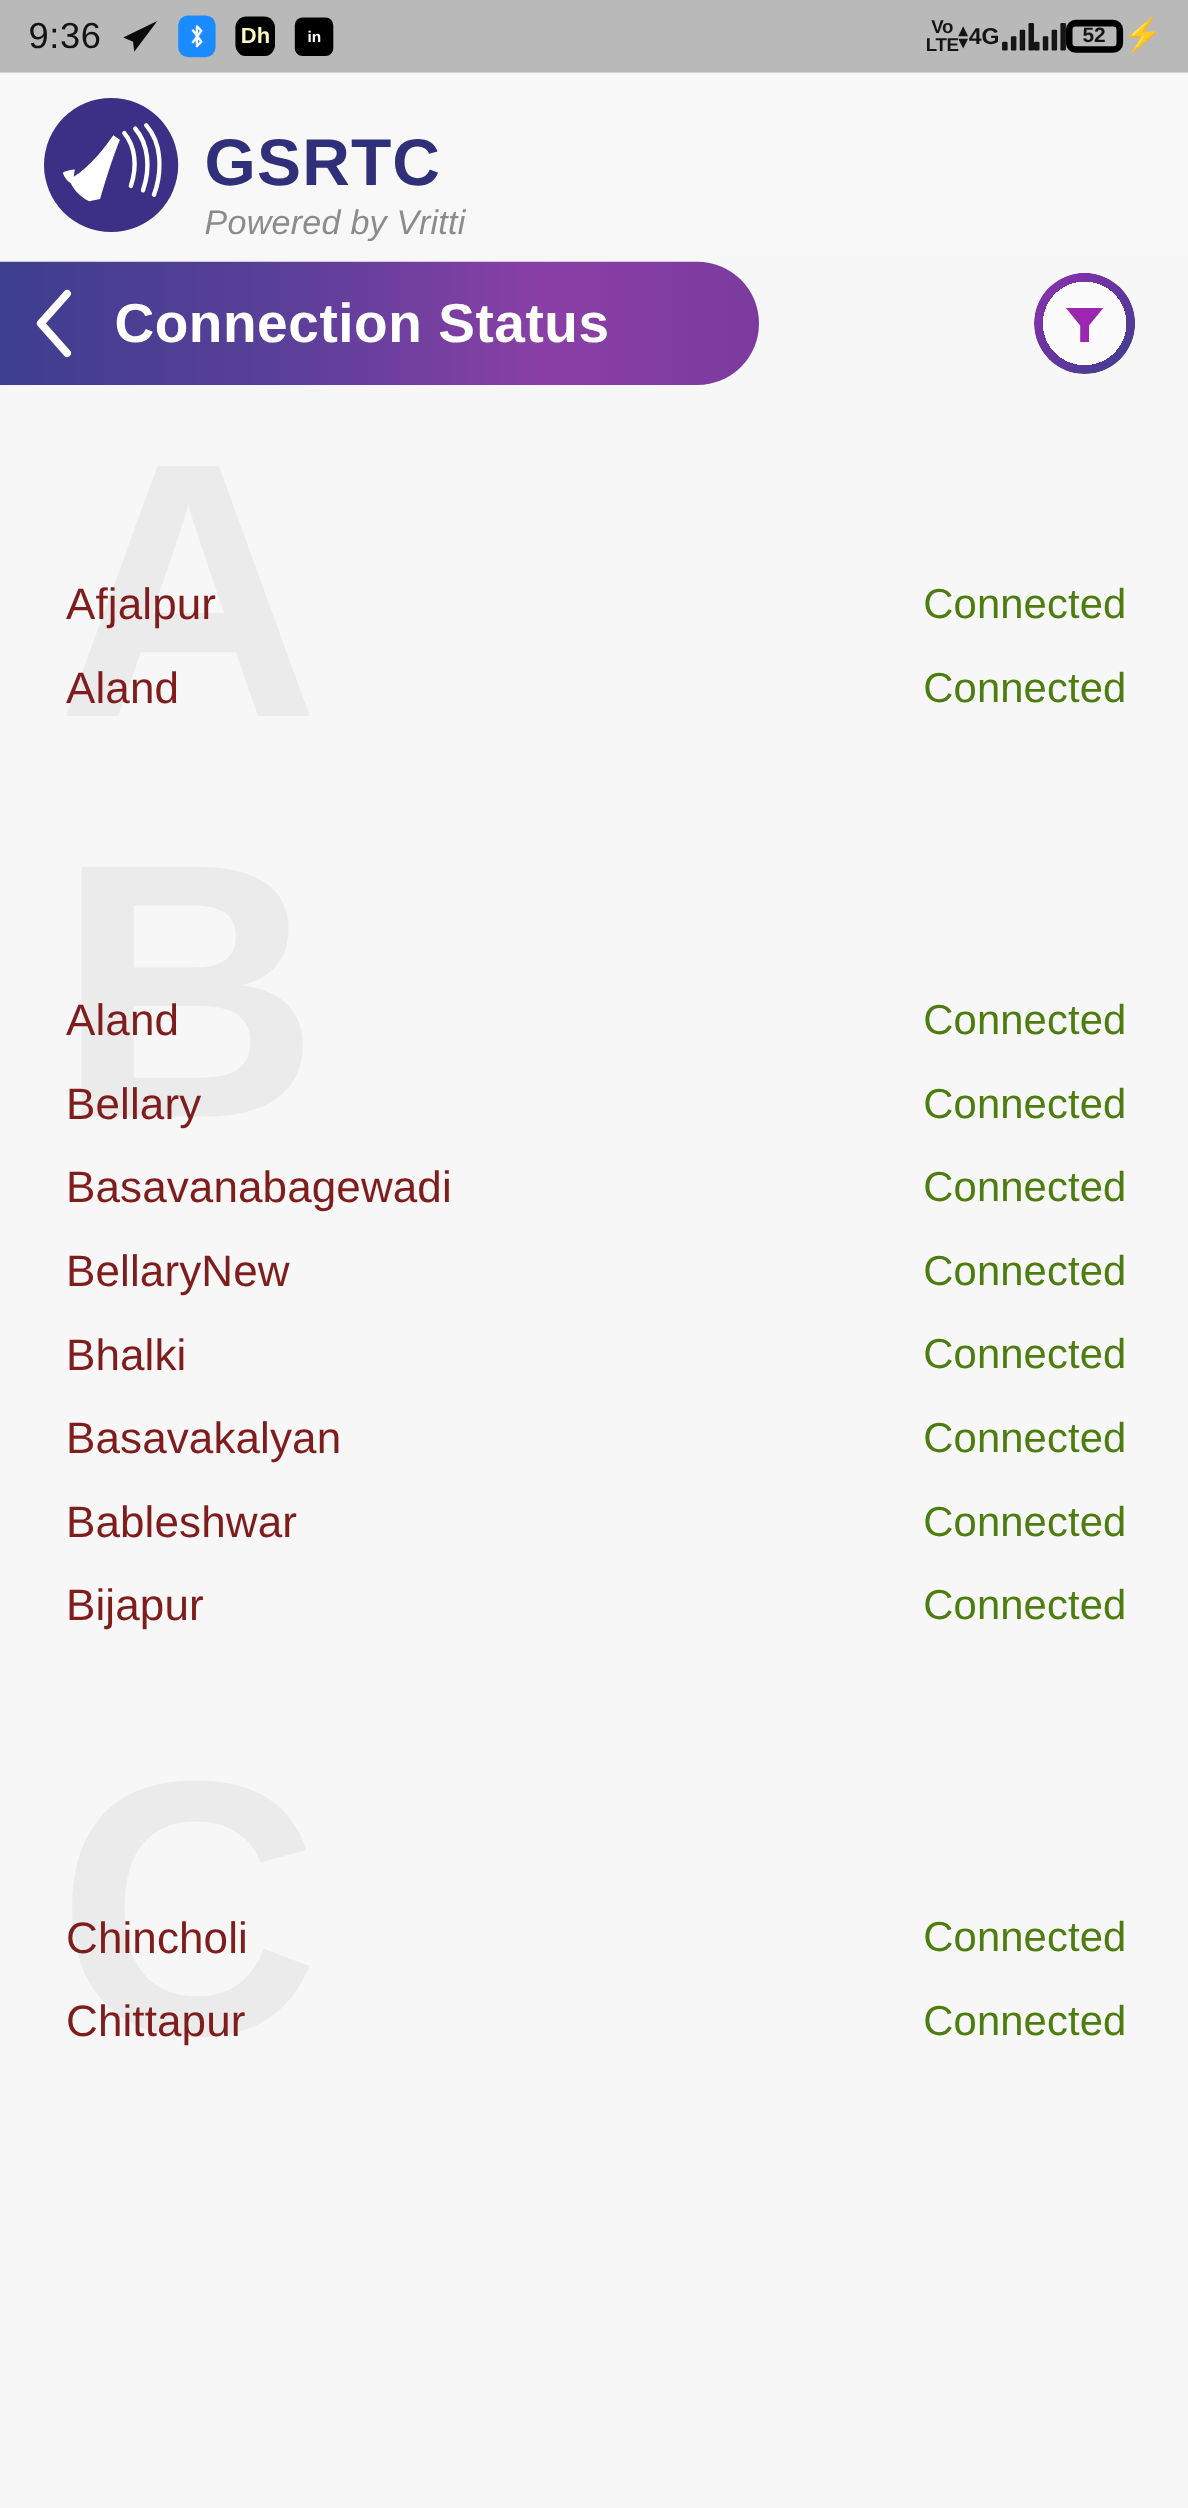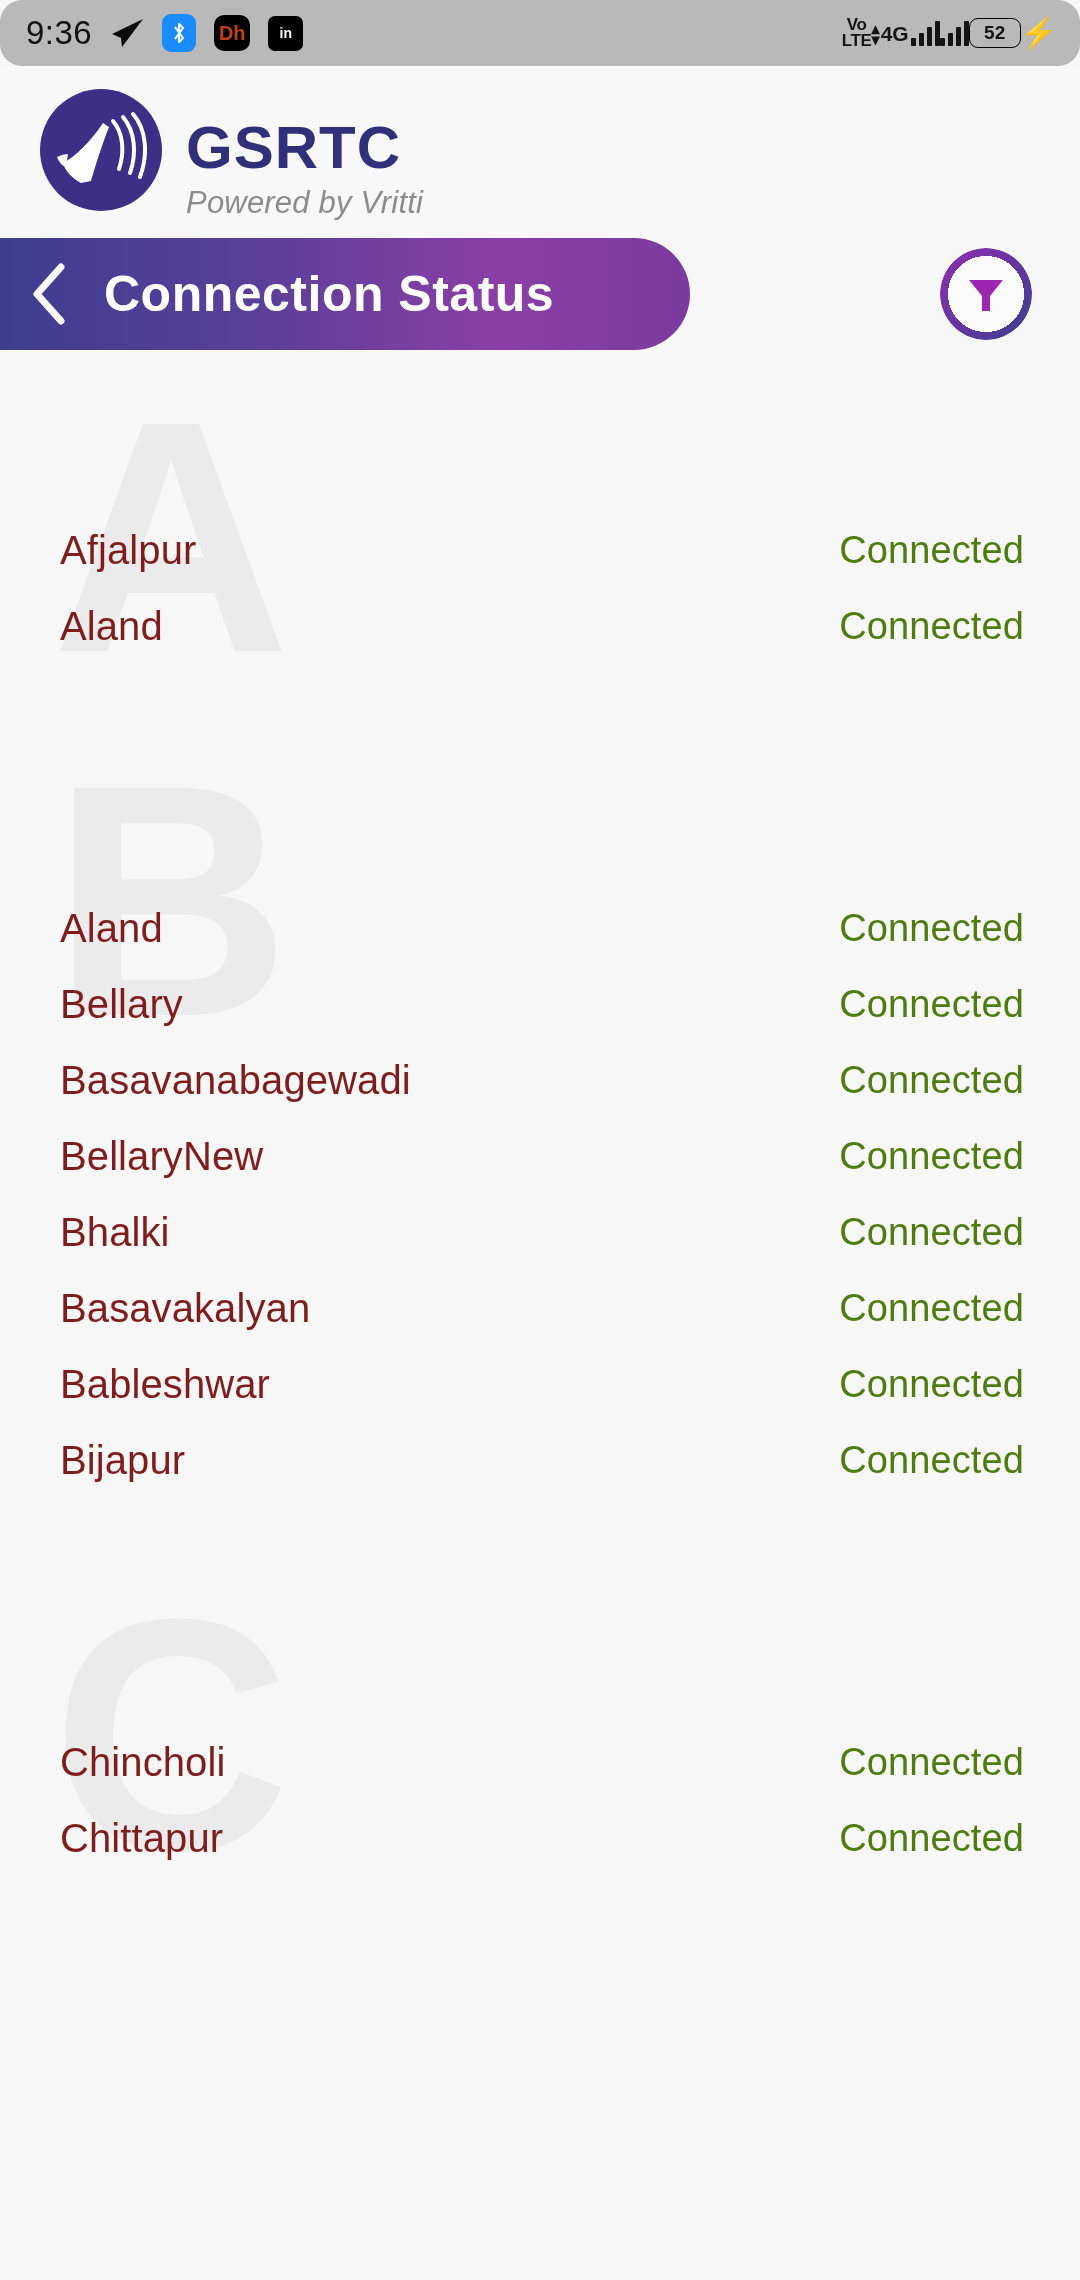--- a/index.html
+++ b/index.html
@@ -10,44 +10,43 @@
     overflow:hidden;
   }
 
   
   .statusbar{
     height:66px; width:100%;
     background:#b9b9b9;
     display:flex; align-items:center;
     padding:0 26px;
     position:relative;
-    border-radius:22px;
   }
   .sb-left{ display:flex; align-items:center; gap:18px; }
   .sb-time{ font-size:33px; color:#131313; letter-spacing:.5px; font-family:"Liberation Sans", sans-serif; }
   .sb-right{ position:absolute; right:22px; top:0; height:66px; display:flex; align-items:center; }
 
   .ic-telegram{ width:34px; height:30px; position:relative; }
   .ic-telegram svg{ display:block; }
   .ic-bt{ width:34px; height:38px; background:#1a8cff; border-radius:9px; display:flex; align-items:center; justify-content:center; }
-  .ic-dh{ width:36px; height:36px; background:#000; border-radius:10px; display:flex; align-items:center; justify-content:center; color:#c2410c; font-size:20px; font-weight:bold; }
+  .ic-dh{ width:36px; height:36px; background:#000; border-radius:10px; display:flex; align-items:center; justify-content:center; color:#fef9c3; font-size:20px; font-weight:bold; }
   .ic-in{ width:35px; height:35px; background:#000; border-radius:7px; display:flex; align-items:center; justify-content:center; color:#fff; font-size:14px; font-weight:bold; font-family:"Liberation Sans",sans-serif; }
 
   .volte{ display:flex; flex-direction:column; align-items:center; line-height:0.92; font-size:17px; font-weight:bold; color:#141414; letter-spacing:-.3px; }
   .net4g{ display:flex; align-items:flex-end; gap:2px; }
   .net4g .lbl{ font-size:21px; font-weight:bold; color:#141414; display:flex; align-items:center; }
   .arrows{ font-size:16px; line-height:0.7; display:flex; flex-direction:column; margin-right:1px; }
   .bars{ display:flex; align-items:flex-end; gap:3px; height:26px; }
   .bars i{ width:5px; background:#141414; display:block; border-radius:1px; }
   .bars i:nth-child(1){height:8px}
   .bars i:nth-child(2){height:13px}
   .bars i:nth-child(3){height:19px}
   .bars i:nth-child(4){height:25px}
   .battery{
-    width:52px; height:30px; border:1px solid #000000; border-radius:9px;
+    width:52px; height:30px; border:6px solid #000000; border-radius:9px;
     display:flex; align-items:center; justify-content:center;
     font-size:19px; font-weight:bold; color:#141414;
   }
   .bolt{ font-size:30px; color:#141414; line-height:1; }
 
   
   .appbar{
     height:168px; width:100%; background:#f8f8f8;
     display:flex; align-items:center; padding-left:40px;
   }

